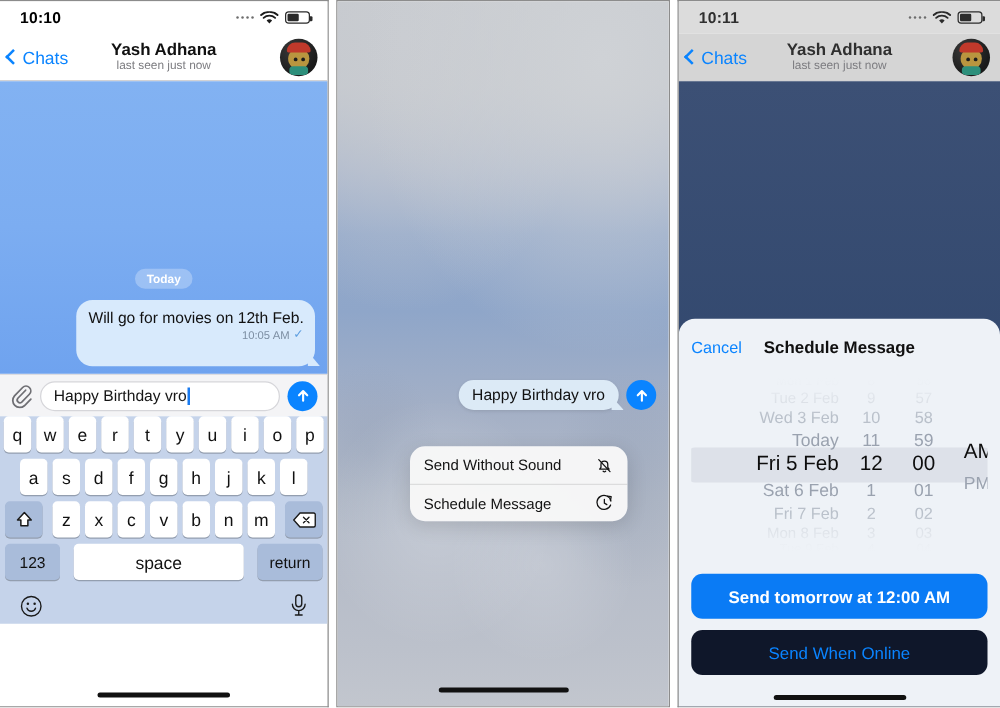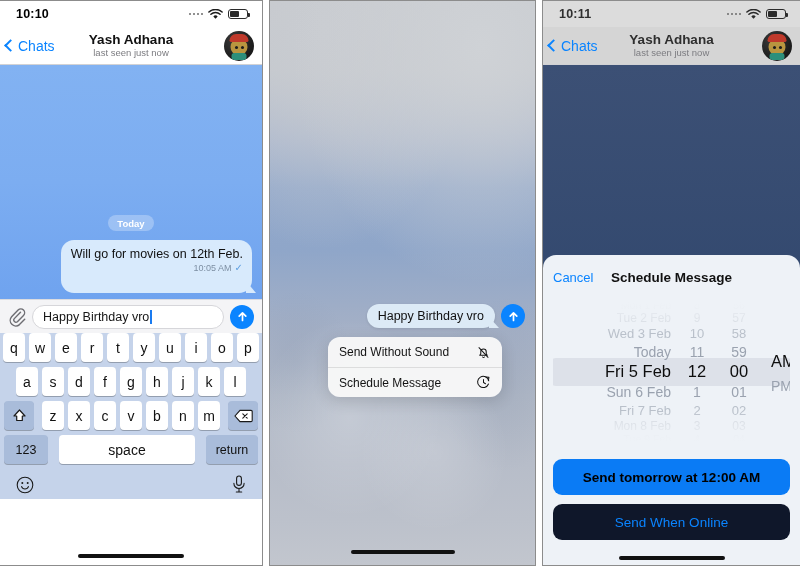--- a/index.html
+++ b/index.html
@@ -258,21 +258,21 @@
     padding: 5px 11px; font-size: 12.5px; color: #111;
     position: relative;
     box-shadow: 0 1px 3px rgba(0,0,0,0.10);
   }
   .ctx-bubble::after {
     content: ""; position: absolute; right: -4px; bottom: 0;
     width: 10px; height: 11px; background: #dceaf6;
     clip-path: polygon(0 0, 100% 100%, 0 100%);
   }
   .ctx-menu {
-    position: absolute; left: 58px; top: 336px;
+    position: absolute; left: 58px; top: 356px;
     width: 174px;
     background: rgba(248,248,248,0.96);
     border-radius: 12px;
     overflow: hidden;
     box-shadow: 0 4px 16px rgba(0,0,0,0.14);
   }
   .ctx-item {
     height: 30px; display: flex; align-items: center;
     padding: 0 11px; gap: 8px;
     font-size: 12px; color: #131313;
@@ -338,21 +338,21 @@
   .picker-fade-top, .picker-fade-bot {
     position: absolute; left: 0; right: 0; height: 34px; pointer-events: none;
   }
   .picker-fade-top { top: 0; background: linear-gradient(180deg,#eef2f7 10%, rgba(238,242,247,0) 100%); }
   .picker-fade-bot { bottom: 0; background: linear-gradient(0deg,#eef2f7 10%, rgba(238,242,247,0) 100%); }
 
   .btn-primary {
     margin-top: 14px;
     height: 36px; background: #0a7bf5; border-radius: 9px;
     display: flex; align-items: center; justify-content: center;
-    color: #000000; font-size: 13.5px; font-weight: bold;
+    color: #ffffff; font-size: 13.5px; font-weight: bold;
   }
   .btn-secondary {
     margin-top: 9px;
     height: 36px; background: #0f172a; border-radius: 9px;
     display: flex; align-items: center; justify-content: center;
     color: #0a84ff; font-size: 13.5px;
   }
 </style>
 </head>
 <body>
@@ -585,21 +585,21 @@
         <div class="picker">
           <div class="picker-hl"></div>
           <div class="picker-cols">
 
             <div class="pcol date">
               <div class="prow n4">Mon 1 Feb</div>
               <div class="prow n3">Tue 2 Feb</div>
               <div class="prow n2">Wed 3 Feb</div>
               <div class="prow n1">Today</div>
               <div class="prow sel">Fri 5 Feb</div>
-              <div class="prow n1">Sun 6 Feb</div>
+              <div class="prow n1">Sat 6 Feb</div>
               <div class="prow n2">Fri 7 Feb</div>
               <div class="prow n3">Mon 8 Feb</div>
               <div class="prow n4">Tue 9 Feb</div>
             </div>
 
             <div class="pcol hour">
               <div class="prow n4">8</div>
               <div class="prow n3">9</div>
               <div class="prow n2">10</div>
               <div class="prow n1">11</div>

